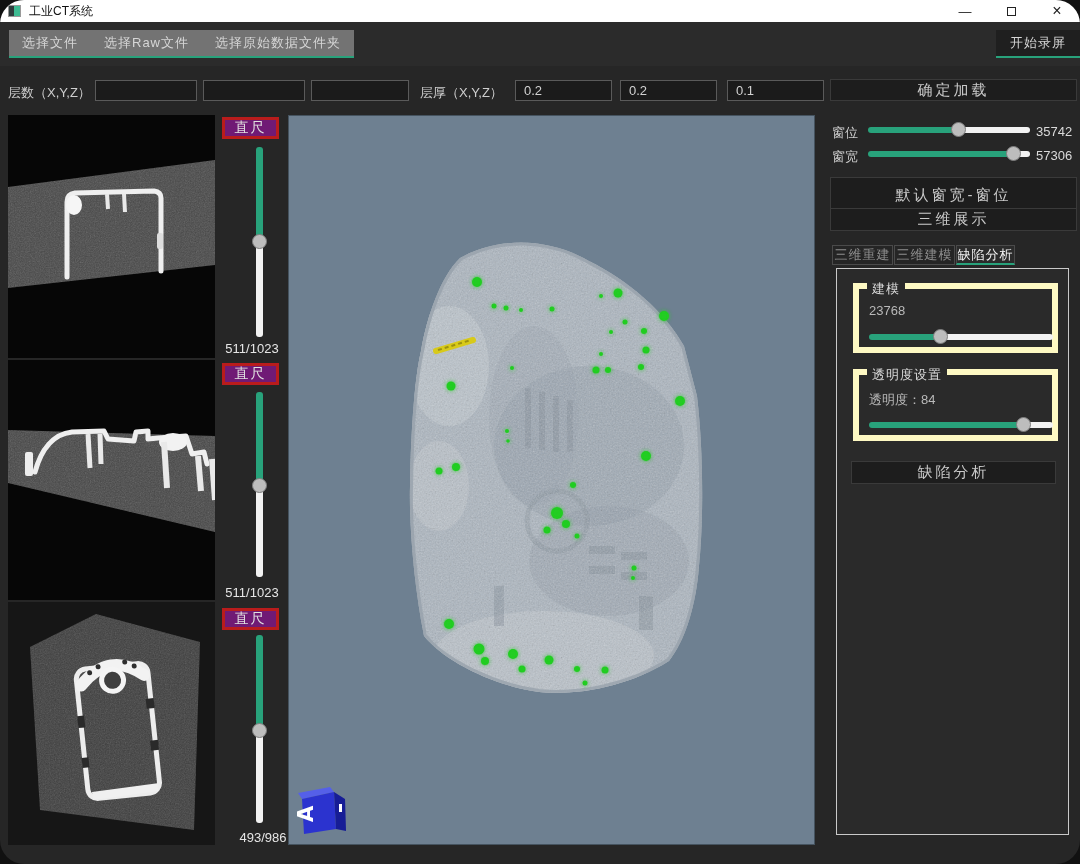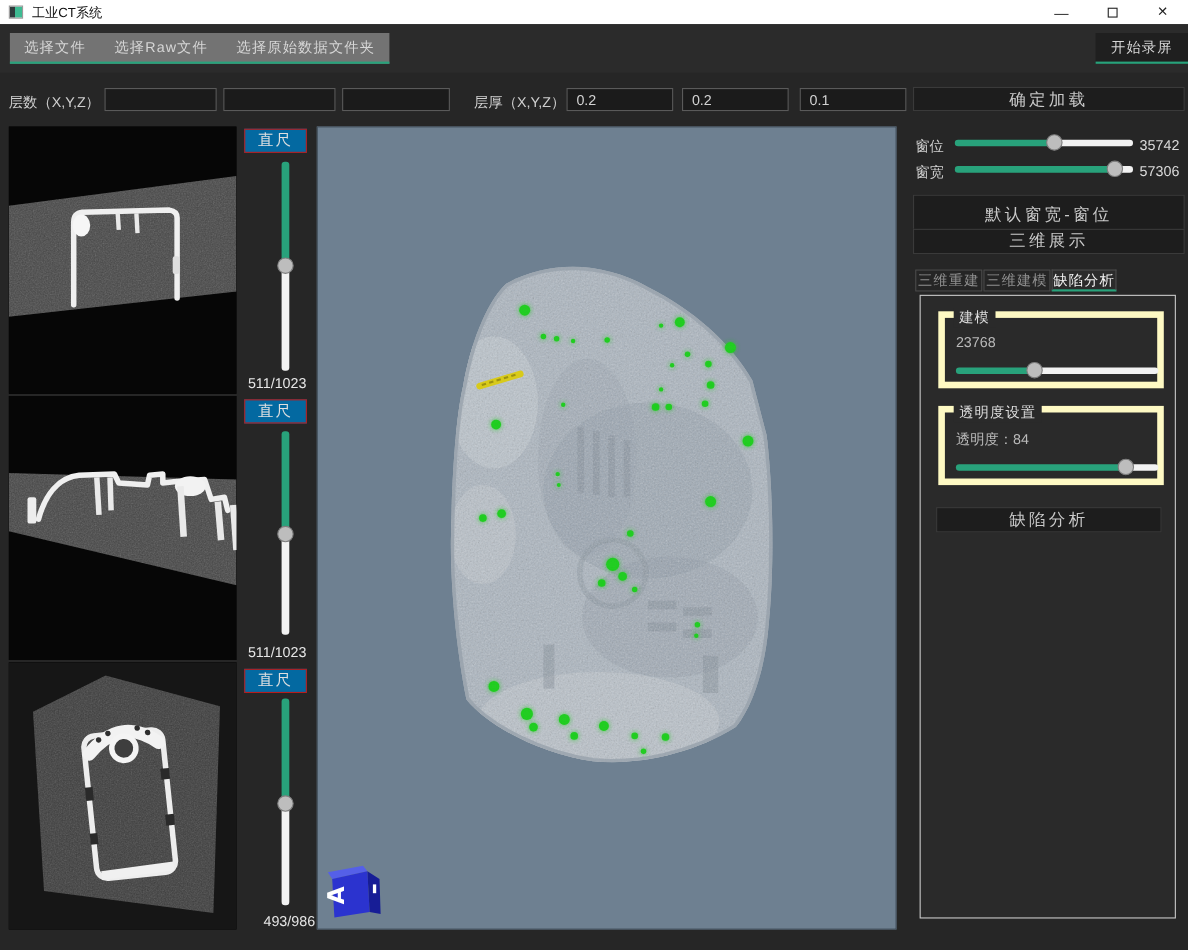--- a/index.html
+++ b/index.html
@@ -1,18 +1,18 @@
 <!DOCTYPE html>
 <html><head>
 <meta charset="utf-8">
 <style>
   :root{ --accent:#28a27b; }
   *{ box-sizing:border-box; margin:0; padding:0; }
   body{ background:#111; font-family:"Liberation Sans","DejaVu Sans",sans-serif; }
-  .screen{ position:relative; width:1080px; height:864px; background:#262626; overflow:hidden; }
+  .screen{ position:relative; width:1080px; height:864px; background:#262626; overflow:hidden;border-radius:24px; }
 
   
   .titlebar{ position:absolute; left:0; top:0; width:1080px; height:22px; background:#ffffff;
              display:flex; align-items:center; }
   .app-icon{ width:13px; height:12px; margin:0 8px 0 8px;
              background:linear-gradient(to right,#2f3d3d 0 45%,#3dbb92 45% 100%);
              border:1px solid #9a9a9a; }
   .title-text{ font-size:12px; color:#111; }
   .win-controls{ position:absolute; right:0; top:0; height:22px; display:flex; }
   .win-btn{ width:46px; height:22px; display:flex; align-items:center; justify-content:center;
@@ -32,22 +32,22 @@
   .plabel{ position:absolute; color:#cfcfcf; font-size:13px; top:84px; }
   .pinput{ position:absolute; top:80px; height:21px; background:#1b1b1b;
            border:1px solid #5a5a5a; color:#d2d2d2; font-size:13px; padding:4px 8px; outline:none; }
 
   .dark-btn{ position:absolute; background:#1d1d1d; border:1px solid #3a3a3a; color:#c9c9c9;
              display:flex; align-items:center; justify-content:center; font-size:15px;
              letter-spacing:3px; cursor:default; }
 
   
   .slice-img{ position:absolute; left:8px; width:207px; background:#000; }
-  .ruler-label{ position:absolute; left:222px; width:57px; height:22px; background:#0369a1;
-                border:1px solid #b91c1c; color:#e0e0e0; font-size:14px; letter-spacing:2px;
+  .ruler-label{ position:absolute; left:222px; width:57px; height:22px; background:#701a75;
+                border:3px solid #b91c1c; color:#e0e0e0; font-size:14px; letter-spacing:2px;
                 display:flex; align-items:center; justify-content:center; }
   .vslider{ position:absolute; width:16px; }
   .vslider .vtrack{ position:absolute; left:4px; top:0; bottom:0; width:7px; border-radius:3px;
                     background:linear-gradient(to bottom, var(--accent) var(--p), #f2f2f2 var(--p)); }
   .vslider .vthumb{ position:absolute; left:0; top:calc(var(--p) - 8px); width:15px; height:15px;
                     border-radius:50%; background:#bdbdbd; border:1px solid #7e7e7e; }
   .slice-pos{ position:absolute; left:216px; width:72px; color:#e6e6e6; font-size:13px; text-align:center; }
 
   
   .viewport{ position:absolute; left:288px; top:115px; width:527px; height:730px;
@@ -100,21 +100,21 @@
       <div class="tbtn">选择Raw文件</div>
       <div class="tbtn">选择原始数据文件夹</div>
     </div>
     <div class="record-btn">开始录屏</div>
   </div>
 
   <span class="plabel" style="left:8px;">层数（X,Y,Z）</span>
   <input class="pinput" style="left: 95px; width: 102px;" value="">
   <input class="pinput" style="left: 203px; width: 102px;" value="">
   <input class="pinput" style="left: 311px; width: 98px;" value="">
-  <span class="plabel" style="left:431px;">层厚（X,Y,Z）</span>
+  <span class="plabel" style="left:420px;">层厚（X,Y,Z）</span>
   <input class="pinput" style="left: 515px; width: 97px;" value="0.2">
   <input class="pinput" style="left: 620px; width: 97px;" value="0.2">
   <input class="pinput" style="left: 727px; width: 97px;" value="0.1">
   <div class="dark-btn" style="left:830px;top:79px;width:247px;height:22px;">确定加载</div>
 
   <div class="slice-img" style="top:115px;height:243px;">
     <svg width="207" height="243" viewBox="0 0 207 243">
       <defs>
         <filter id="n1">
             <feTurbulence type="fractalNoise" baseFrequency="0.8" numOctaves="2" result="t"></feTurbulence>

